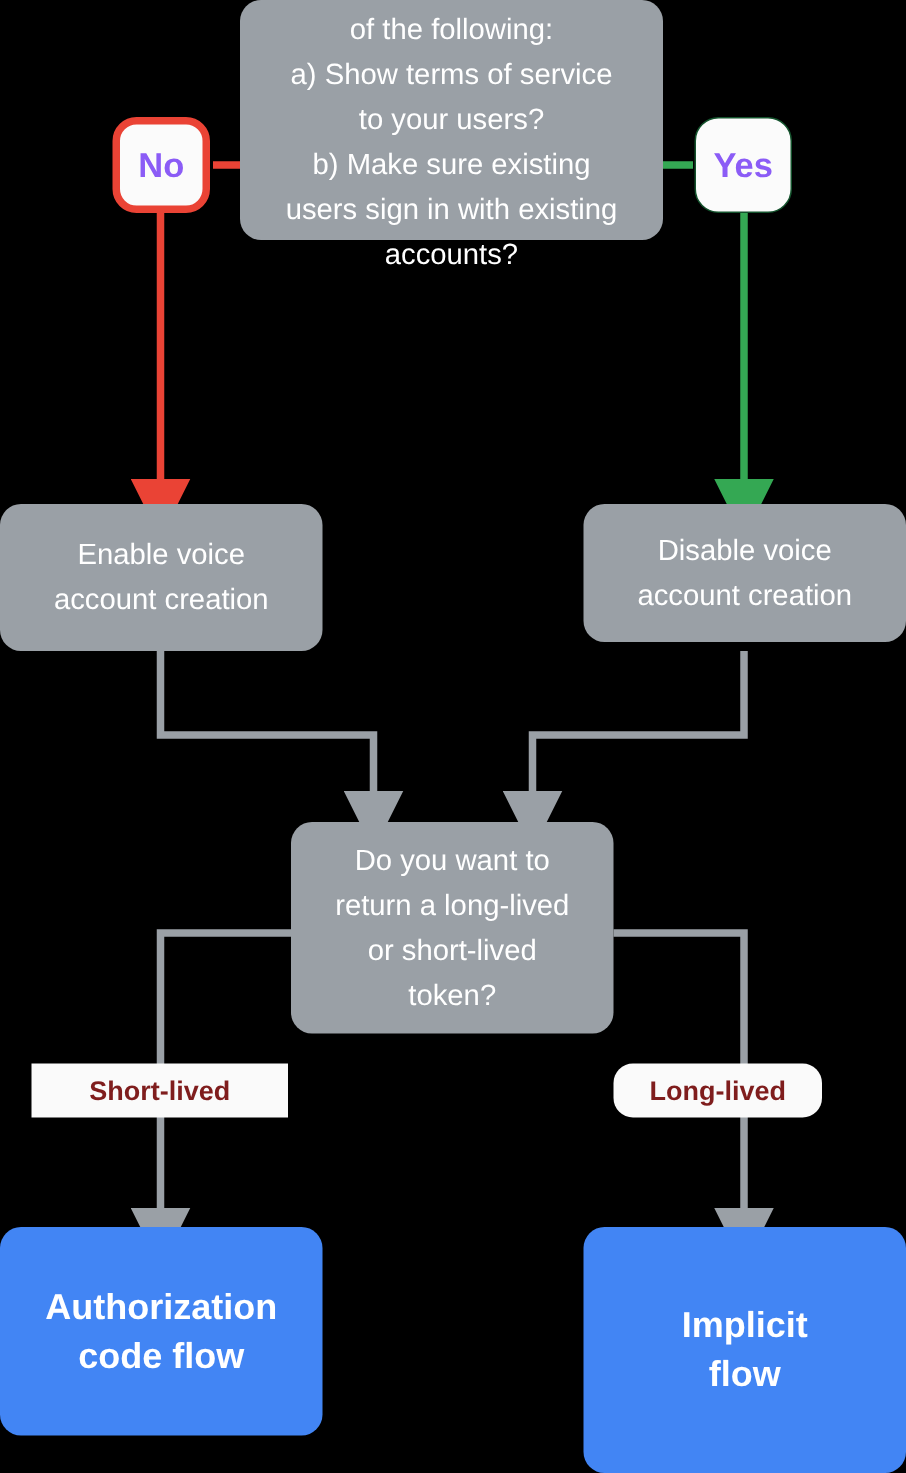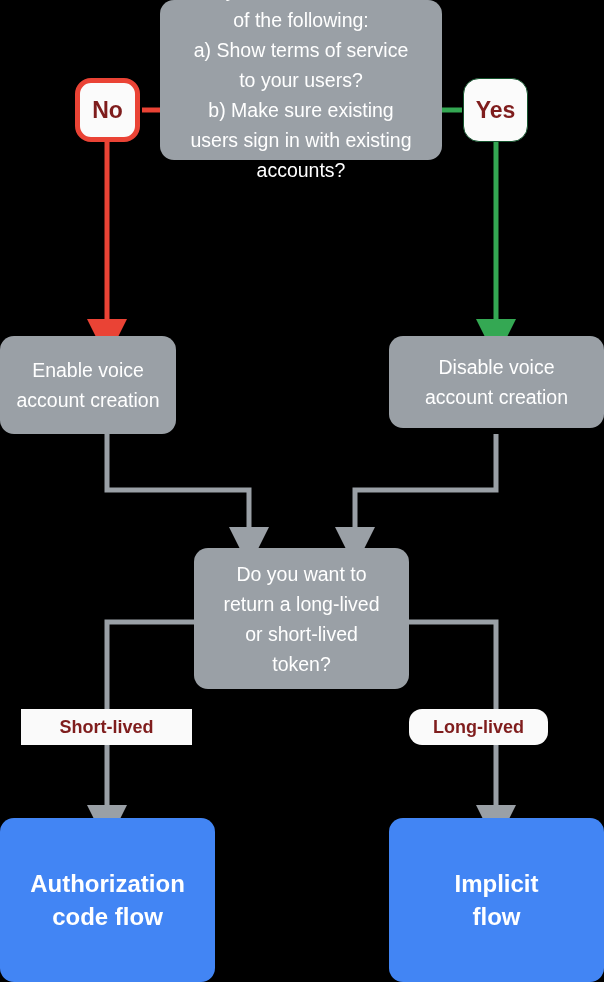--- a/index.html
+++ b/index.html
@@ -55,21 +55,21 @@
   .badge {
     position: absolute;
     box-sizing: border-box;
     display: flex;
     align-items: center;
     justify-content: center;
     background: #fbfbfb;
     border-radius: 16px;
     font-size: 23px;
     font-weight: 700;
-    color: #7f1d1d;
+    color: #8b5cf6;
     z-index: 5;
   }
   .badge-no {
     border: 5px solid #ea4335;
   }
   .badge-yes {
     border: 1px solid #14532d;
   }
   .edge-label {
     position: absolute;
@@ -134,21 +134,21 @@
   </div>
 
   <div class="badge badge-no" style="left:75px; top:78px; width:65px; height:64px;">
     <span>No</span>
   </div>
 
   <div class="badge badge-yes" style="left:463px; top:78px; width:65px; height:64px;">
     <span>Yes</span>
   </div>
 
-  <div class="node gray-node" style="left:0px; top:336px; width:176px; height:98px;">
+  <div class="node gray-node" style="left:0px; top:336px; width:215px; height:98px;">
     <span class="nodetext">Enable voice
 account creation</span>
   </div>
 
   <div class="node gray-node" style="left:389px; top:336px; width:215px; height:92px;">
     <span class="nodetext">Disable voice
 account creation</span>
   </div>
 
   <div class="node gray-node" style="left:194px; top:548px; width:215px; height:141px;">
@@ -159,21 +159,21 @@
   </div>
 
   <div class="edge-label" style="left:21px; top:709px; width:171px; height:36px;">
     <span>Short-lived</span>
   </div>
 
   <div class="edge-label" style="left:409px; top:709px; width:139px; height:36px;border-radius:13px;">
     <span>Long-lived</span>
   </div>
 
-  <div class="node blue-node" style="left:0px; top:818px; width:215px; height:164px;">
+  <div class="node blue-node" style="left:0px; top:818px; width:215px; height:139px;">
     <span class="nodetext">Authorization
 code flow</span>
   </div>
 
   <div class="node blue-node" style="left:389px; top:818px; width:215px; height:164px;">
     <span class="nodetext">Implicit
 flow</span>
   </div>
 
 </div>

